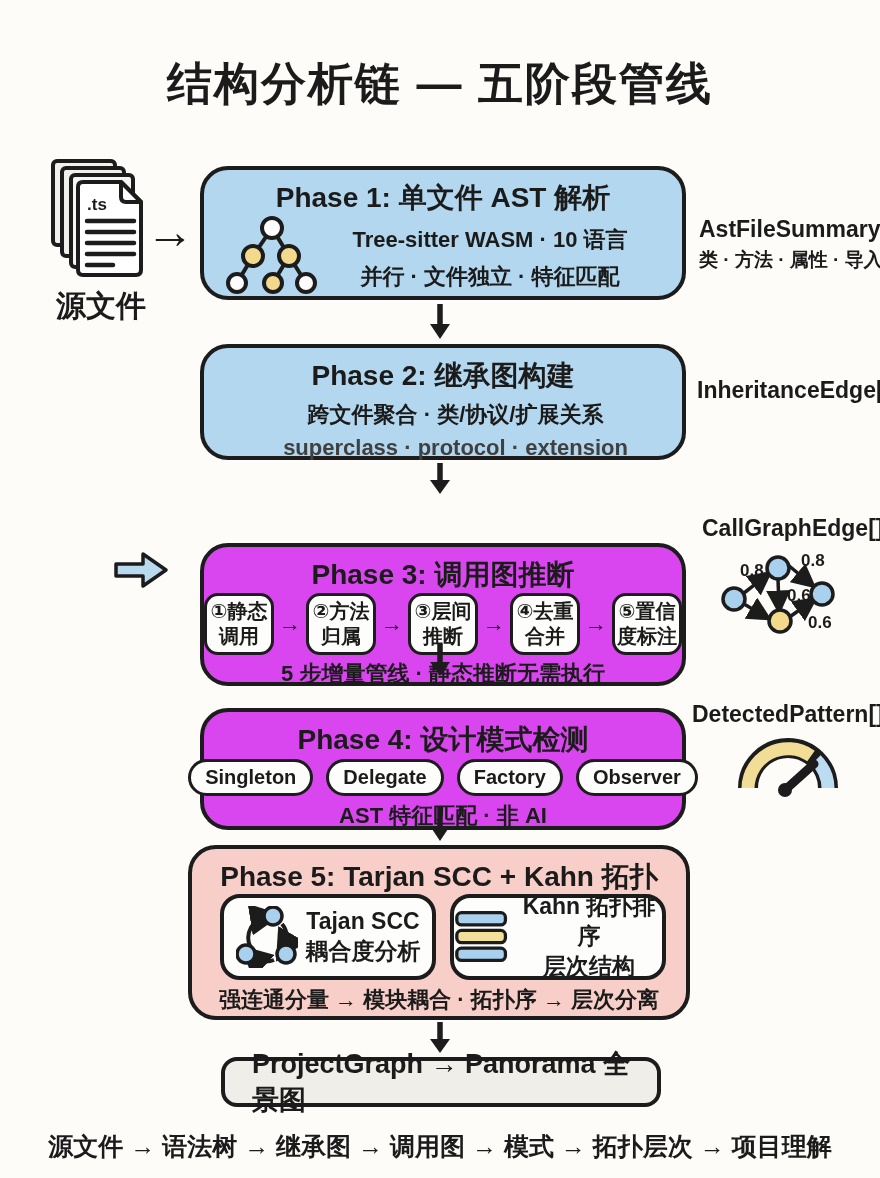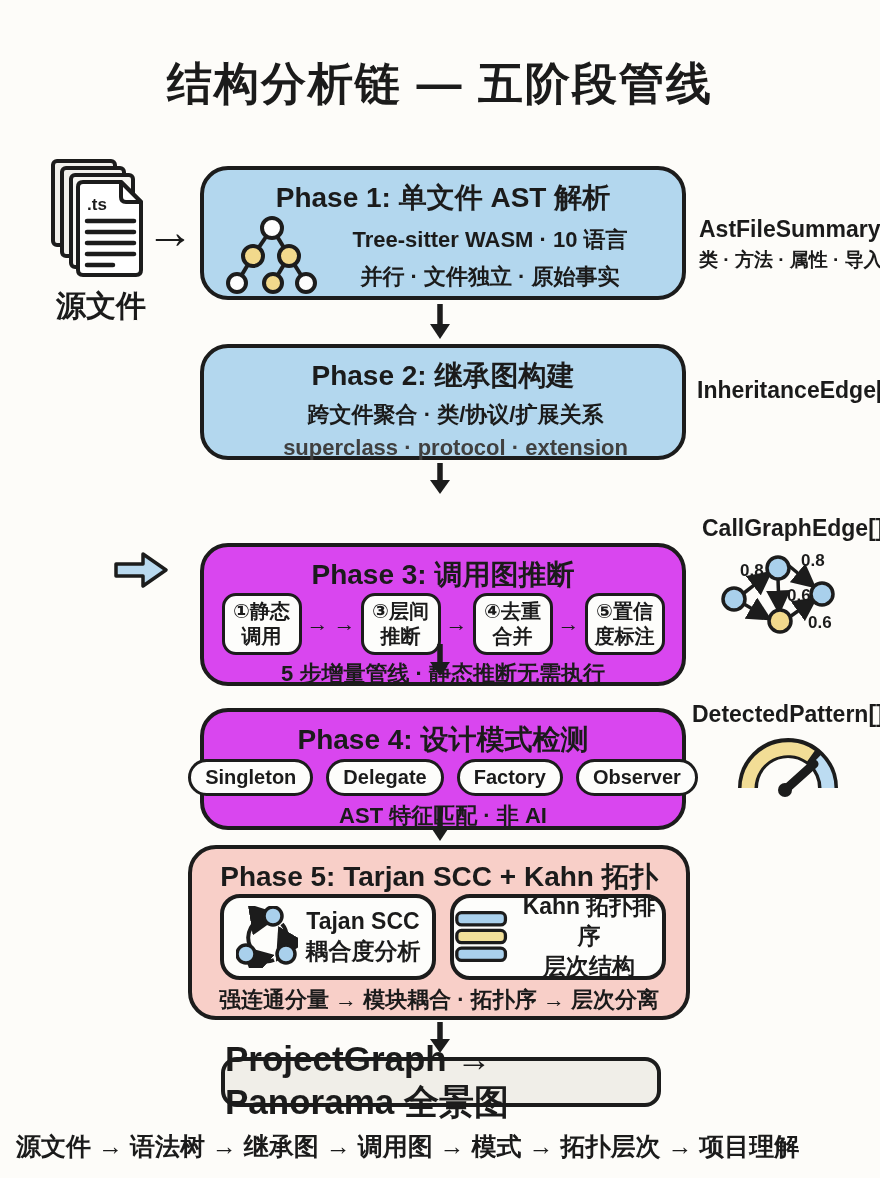--- a/index.html
+++ b/index.html
@@ -66,25 +66,25 @@
   }
   #card1 { left:28px; }
   #card2 { left:258px; }
   .sub-card .card-text { font-size:23px; font-weight:800; line-height:1.3; text-align:center; }
   #phase5 .p5-bottom { position:absolute; left:0; right:0; top:136px; font-size:22px; }
   
   .result-box {
     position:absolute; left:221px; top:1057px; width:440px; height:50px;
     background:#f0eee8; border:4.5px solid #1c1c1c; border-radius:16px;
     display:flex; align-items:center; justify-content:center;
-    font-size:35px; font-weight:800;
+    font-size:27px; font-weight:800;padding-left:27px;
   }
   .footer {
     position:absolute; top:1130px; left:0; width:100%;
-    text-align:left; font-size:25px; font-weight:800;padding-left:16px;
+    text-align:center; font-size:25px; font-weight:800;
   }
   
   .source-wrap { position:absolute; left:46px; top:158px; width:110px; text-align:center; }
   .source-label { font-size:30px; font-weight:900; margin-top:2px; }
   .h-arrow { position:absolute; left:146px; top:204px; font-size:48px; font-weight:900; }
   .block-arrow { position:absolute; left:113px; top:549px; }
   
   .out-label { position:absolute; font-size:23px; font-weight:800; white-space:nowrap; }
   .out-sub { position:absolute; font-size:19px; font-weight:700; white-space:nowrap; }
   #out1 { left:699px; top:216px; }
@@ -141,21 +141,21 @@
       </g>
       <circle cx="46" cy="12" r="10" fill="#fdfdfd" stroke="#1c1c1c" stroke-width="4"></circle>
       <circle cx="27" cy="40" r="10" fill="#f2d98c" stroke="#1c1c1c" stroke-width="4"></circle>
       <circle cx="63" cy="40" r="10" fill="#f2d98c" stroke="#1c1c1c" stroke-width="4"></circle>
       <circle cx="11" cy="67" r="9" fill="#fdfdfd" stroke="#1c1c1c" stroke-width="4"></circle>
       <circle cx="47" cy="67" r="9" fill="#f2d98c" stroke="#1c1c1c" stroke-width="4"></circle>
       <circle cx="80" cy="67" r="9" fill="#fdfdfd" stroke="#1c1c1c" stroke-width="4"></circle>
     </svg>
     <div class="p1-lines">
       <div class="phase-line">Tree-sitter WASM · 10 语言</div>
-      <div class="phase-line">并行 · 文件独立 · 原始事实</div>
+      <div class="phase-line">并行 · 文件独立 · 特征匹配</div>
     </div>
   </div>
 
   <svg class="varrow" id="va1" width="28" height="36" viewBox="0 0 28 36">
     <line x1="14" y1="0" x2="14" y2="21" stroke="#1c1c1c" stroke-width="5.5"></line>
     <polygon points="4,20 24,20 14,35" fill="#1c1c1c"></polygon>
   </svg>
 
   <div class="box box-blue" id="phase2">
     <div class="phase-title">Phase 2: 继承图构建</div>
@@ -169,20 +169,24 @@
   </svg>
 
   <div class="box box-yellow" id="phase3">
     <div class="phase-title">Phase 3: 调用图推断</div>
     <div class="steps-row">
       <div class="step-box">
         <span>①静态</span>
           <span>调用</span>
       </div>
       <span class="step-arrow">→</span>
+      <div class="step-box">
+        <span>②方法</span>
+          <span>归属</span>
+      </div>
       <span class="step-arrow">→</span>
       <div class="step-box">
         <span>③层间</span>
           <span>推断</span>
       </div>
       <span class="step-arrow">→</span>
       <div class="step-box">
         <span>④去重</span>
           <span>合并</span>
       </div>

